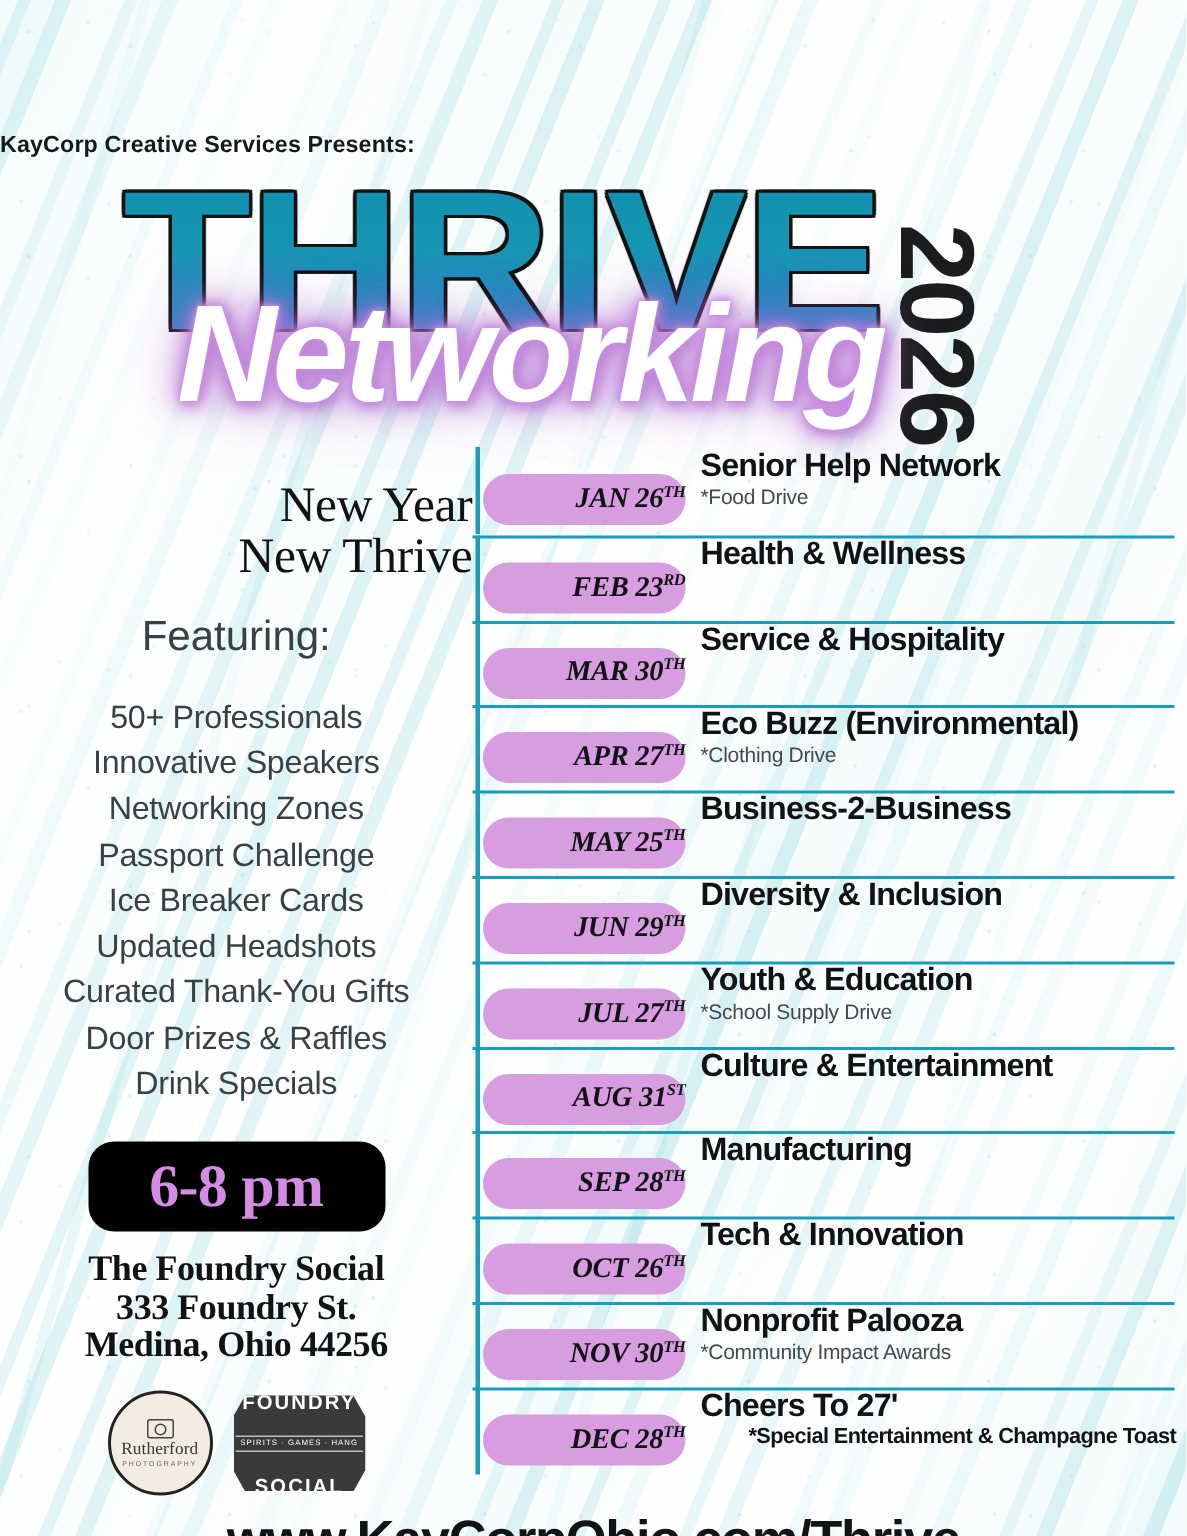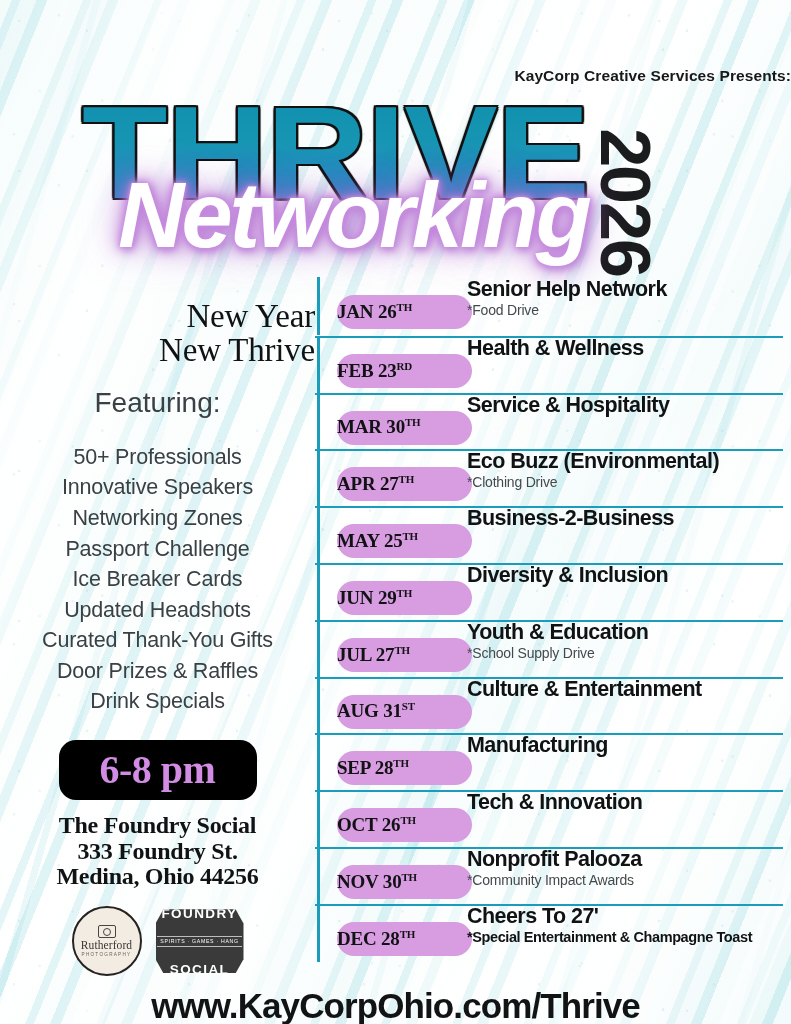--- a/index.html
+++ b/index.html
@@ -58,26 +58,26 @@
       repeating-linear-gradient(112deg,
         rgba(255,255,255,0) 0 150px,
         rgba(255,255,255,.55) 150px 178px,
         rgba(255,255,255,0) 178px 300px);
     pointer-events:none;
   }
   .layer { position:relative; z-index:3; }
 
   
   .presents {
-    text-align:right;
+    text-align:left;
     font-weight:bold;
     font-size:15.5px;
     letter-spacing:.1px;
     color:#17181a;
-    padding-top:67px;
+    padding-top:88px;
     font-family:"Liberation Sans", sans-serif;
   }
 
   .titleblock {
     position:relative;
     height:185px;
     margin-top:6px;
   }
   .thrive {
     position:absolute;
@@ -239,25 +239,25 @@
   .srow:first-child { border-top:none; }
   .srow::before {
     content:"";
     position:absolute;
     left:2px; top:-2px;
     width:2.6px; height:58px;
     background:#1b9cba;
   }
   .pill {
     position:absolute;
-    left:22px; top:16px;
+    left:7px; top:16px;
     width:135px; height:34px;
     background:#d89ce0;
     border-radius:17px;
-    display:flex; align-items:center; justify-content:flex-start;
+    display:flex; align-items:center; justify-content:flex-end;font-style:italic;
   }
   .pill .pdate {
     font-family:"Liberation Serif", serif;
     font-weight:bold;
     font-size:19px;
     color:#111214;
     letter-spacing:-.2px;
     white-space:nowrap;
   }
   .pill .pdate sup { font-size:11px; vertical-align:super; }
@@ -272,21 +272,21 @@
     white-space:nowrap;
   }
   .ssub {
     font-size:14px;
     color:#44494d;
     line-height:1.18;
     font-weight:300;
     letter-spacing:-.2px;
     white-space:nowrap;
   }
-  .ssub.bold { font-weight:bold; color:#111214; font-size:14.5px; letter-spacing:-.4px; }
+  .ssub.bold { font-weight:bold; color:#111214; font-size:14.5px; letter-spacing:-.4px;margin-left:32px; }
 
   
   .footer {
     text-align:center;
     font-weight:bold;
     font-size:35px;
     color:#121315;
     letter-spacing:-.9px;
     margin-top:10px;
   }

